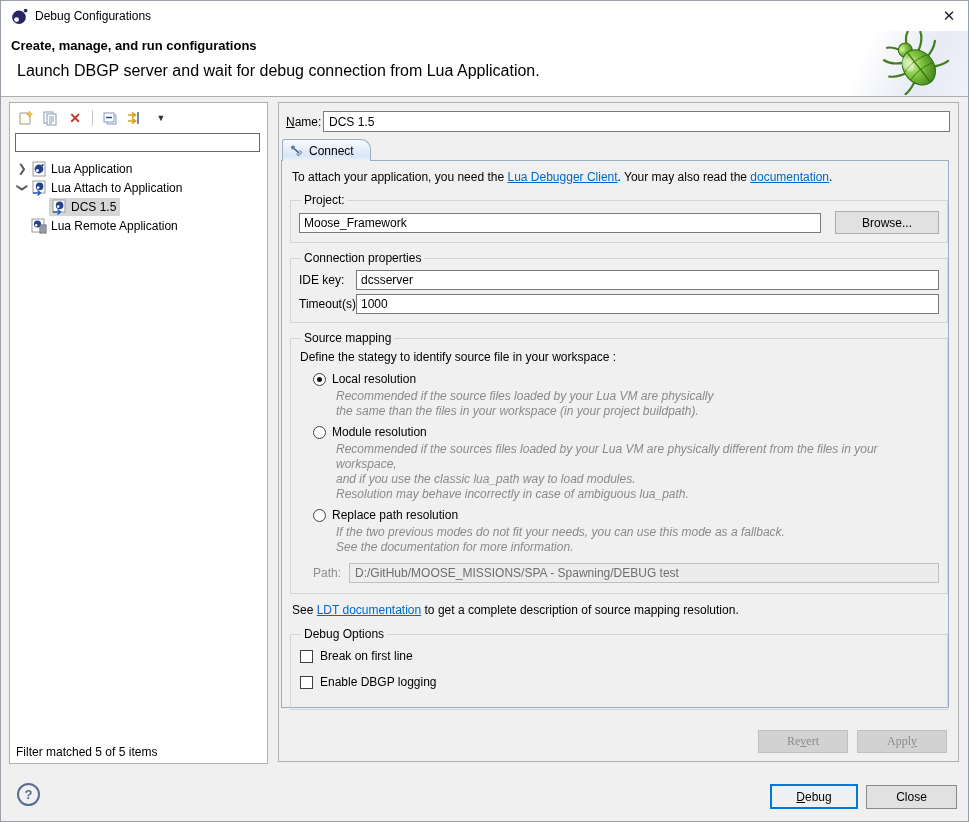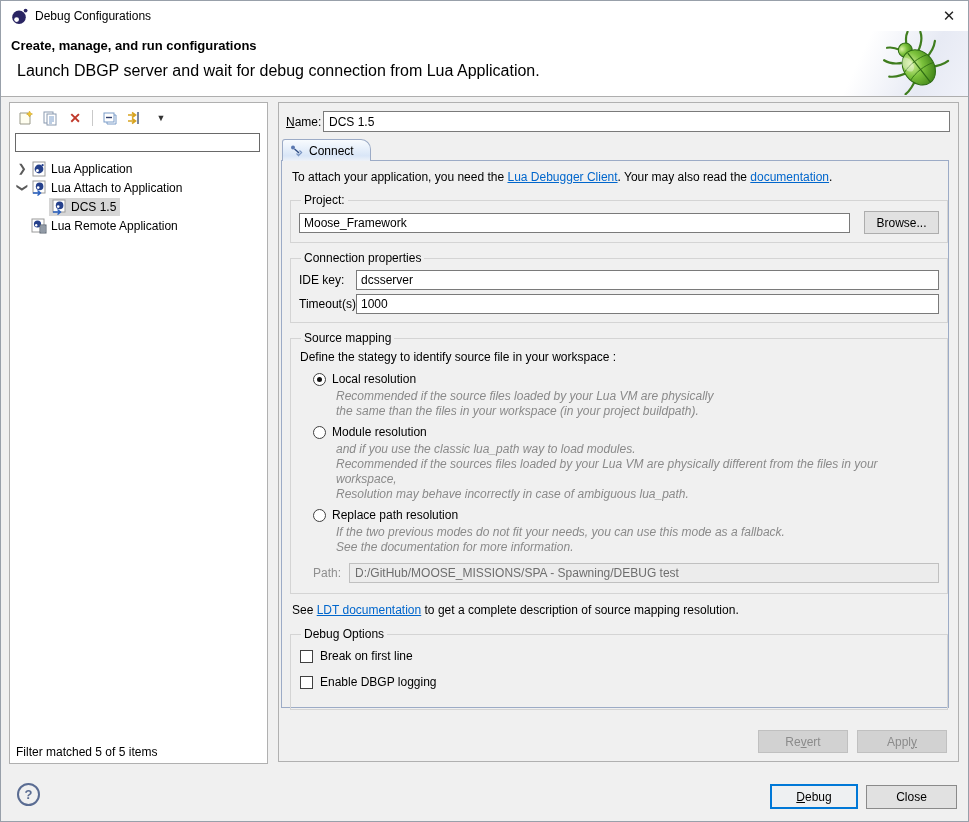--- a/index.html
+++ b/index.html
@@ -59,41 +59,41 @@
   #tab-folder { position:absolute; left:2px; top:57px; width:668px; height:548px;
     border:1px solid #9cabc6; background:#f0f0f0; padding:5px 0 0 8px; }
   #intro-line { margin:4px 2px 9px 2px; }
   a.lnk { color:#0066cc; text-decoration:underline; cursor:pointer; }
   fieldset { border:1px solid #d4d4d4; margin:0 0 8px 0; padding:1px 8px 8px 8px; background:transparent; }
   legend { padding:0 3px; margin-left:2px; }
   .frow { display:flex; align-items:center; margin-top:3px; }
   .frow input[type=text] { height:20px; border:1px solid #7a7a7a; padding:1px 4px;
     font-family:"Liberation Sans",sans-serif; font-size:12px; flex:1; background:#fff; }
   .flabel { flex:none; }
-  #browse-btn { width:75px; height:23px; margin-left:14px; flex:none;
+  #browse-btn { width:104px; height:23px; margin-left:14px; flex:none;
     background:#e1e1e1; border:1px solid #adadad; font-family:"Liberation Sans",sans-serif; font-size:12px; cursor:pointer; }
   #conn-fs .flabel { width:57px; }
   #conn-fs .frow { margin-top:4px; }
   .sm-intro { margin:4px 0 8px 1px; }
   .radio-row { display:flex; align-items:center; gap:6px; margin:3px 0 3px 14px; cursor:pointer; }
   .radio { width:13px; height:13px; border:1px solid #404040; border-radius:50%; background:#fff;
     flex:none; position:relative; }
   .radio.sel::after { content:""; position:absolute; left:3px; top:3px; width:5px; height:5px;
     border-radius:50%; background:#111; }
   .radio-desc { margin:1px 0 6px 37px; font-style:italic; color:#8a8a8a; line-height:15px; }
   .path-row { display:flex; align-items:center; gap:8px; margin:8px 0 2px 14px; }
   .path-row .flabel { color:#8f8f8f;text-align:right; }
   #path-input { flex:1; height:20px; border:1px solid #c0c0c0; background:#ececec; color:#6e6e6e;
     padding:1px 5px; font-family:"Liberation Sans",sans-serif; font-size:12px; }
   #see-docs { margin:9px 2px 10px 2px; }
   .cb-row { display:flex; align-items:center; gap:7px; margin:7px 0 12px 1px; cursor:pointer; }
   .checkbox { width:13px; height:13px; border:1px solid #404040; background:#fff; flex:none; }
   #revert-btn, #apply-btn { position:absolute; bottom:8px; width:90px; height:23px;
     background:#d2d2d2; border:1px solid #c0c0c0; color:#8b8b8b;
-    font-family:Liberation Sans, sans-serif; font-size:12px;text-align:center; }
+    font-family:Liberation Serif, serif; font-size:12px;text-align:center; }
   #revert-btn { right:110px; }
   #apply-btn { right:11px; }
   
   #help-btn { position:absolute; left:16px; top:782px; width:23px; height:23px; border-radius:50%;
     border:2px solid #5a6c92; color:#5a6c92; font-weight:bold; font-size:13px;
     display:flex; align-items:center; justify-content:center; cursor:pointer; background:transparent; }
   #debug-btn { position:absolute; left:769px; top:783px; width:88px; height:25px;
     background:#eef0f2; border:2px solid #0078d7; font-family:"Liberation Sans",sans-serif; font-size:12px; cursor:pointer; }
   #close-action-btn { position:absolute; left:865px; top:784px; width:91px; height:24px;
     background:#e1e1e1; border:1px solid #8a8a8a; font-family:"Liberation Sans",sans-serif; font-size:12px; cursor:pointer; }
@@ -285,22 +285,22 @@
       <div class="radio-desc">
         <div>Recommended if the source files loaded by your Lua VM are physically</div>
         <div>the same than the files in your workspace  (in your project buildpath).</div>
       </div>
 
       <div class="radio-row">
         <span class="radio"></span>
         <span>Module resolution</span>
       </div>
       <div class="radio-desc">
+        <div>Recommended if the sources files loaded by your Lua VM are physically different from the files in your workspace,</div>
         <div>and if you use the classic lua_path way to load modules.</div>
-        <div>Recommended if the sources files loaded by your Lua VM are physically different from the files in your workspace,</div>
         <div>Resolution may behave incorrectly in case of ambiguous lua_path.</div>
       </div>
 
       <div class="radio-row">
         <span class="radio"></span>
         <span>Replace path resolution</span>
       </div>
       <div class="radio-desc">
         <div>If the two previous modes do not fit your needs, you can use this mode as a fallback.</div>
         <div>See the documentation for more information.</div>

